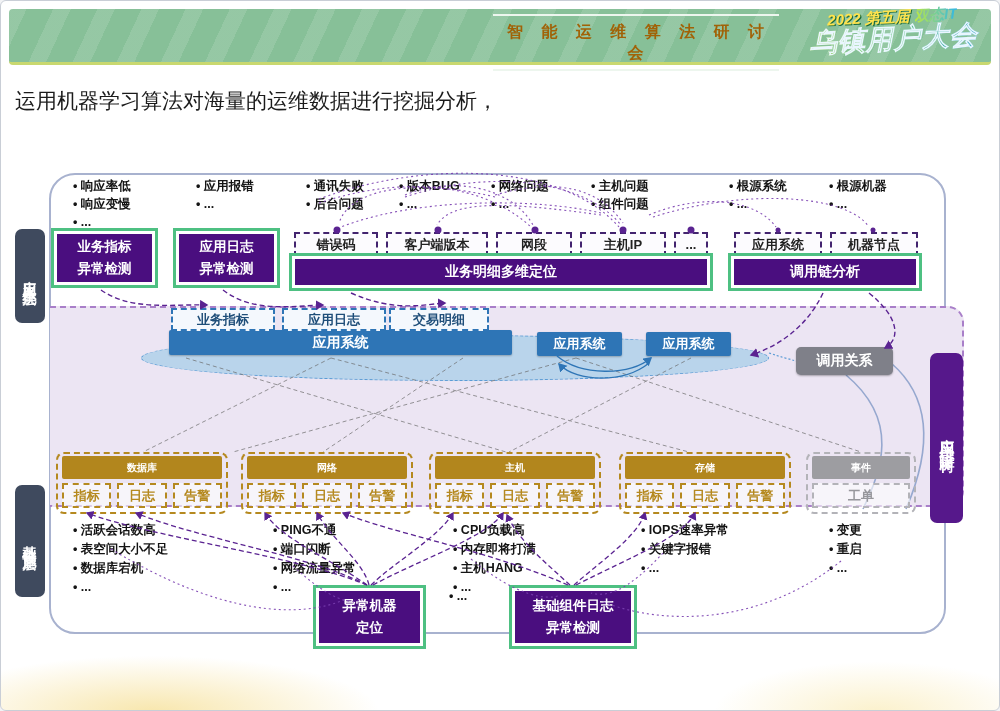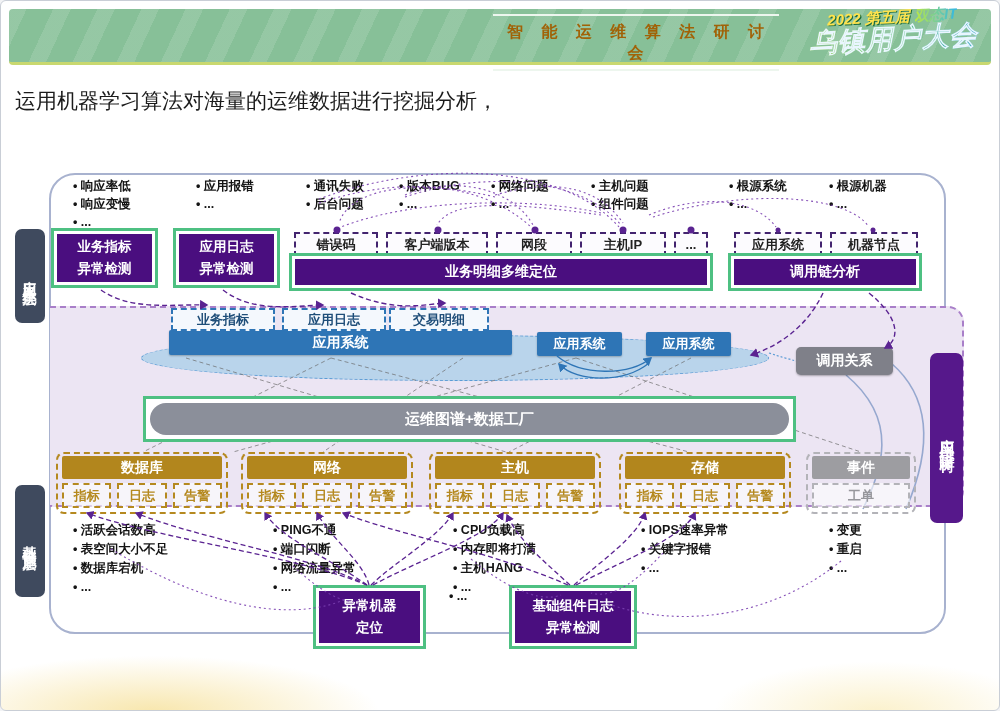--- a/index.html
+++ b/index.html
@@ -81,21 +81,21 @@
            justify-content:center;z-index:5;border-radius:2px;box-shadow:0 1px 2px rgba(0,0,0,.25);}
   .callrel{left:795px;top:346px;width:97px;height:28px;background:#7f8089;color:#fff;font-weight:bold;
            font-size:14px;border-radius:5px;display:flex;align-items:center;justify-content:center;z-index:6;
            box-shadow:0 1px 2px rgba(0,0,0,.3);}
   .graphframe{left:142px;top:395px;width:653px;height:46px;border:3px solid #4ec082;padding:4px;z-index:5;}
   .graybar{width:100%;height:100%;background:#8b8f9a;border-radius:16px;color:#fff;font-weight:bold;
            font-size:15px;display:flex;align-items:center;justify-content:center;}
 
   
   .isec{border:2px dashed #b5891f;border-radius:8px;padding:2px 4px 4px;z-index:6;}
-  .ihead{height:23px;background:#b2861d;border-radius:2px;color:#fff;font-weight:bold;font-size:14px;
+  .ihead{height:23px;background:#b2861d;border-radius:2px;color:#fff;font-weight:bold;font-size:10px;
          display:flex;align-items:center;justify-content:center;}
   .ichips{display:flex;gap:6px;margin-top:4px;}
   .ichip{flex:1;height:21px;border:2px dashed #b5891f;background:rgba(255,255,255,.6);color:#b5891f;
          font-weight:bold;font-size:13px;display:flex;align-items:center;justify-content:center;}
   .esec{border-color:#b3b3b8;}
   .ehead{background:#9d9da1;}
   .echip{border-color:#b3b3b8;color:#97979c;text-align:right;}
 
   svg.layer{position:absolute;left:0;top:0;pointer-events:none;}
   #svg-under{z-index:4;}
@@ -193,23 +193,20 @@
 
   <div class="abs ellipse"></div>
   <div class="abs chipb" style="left:170px;top:307px;width:104px;height:23px">业务指标</div>
   <div class="abs chipb" style="left:281px;top:307px;width:104px;height:23px">应用日志</div>
   <div class="abs chipb" style="left:388px;top:307px;width:100px;height:23px">交易明细</div>
   <div class="abs bluebar" style="left:168px;top:329px;width:343px;height:25px;font-size:14px">应用系统</div>
   <div class="abs bluebar" style="left:536px;top:331px;width:85px;height:24px;font-size:13px">应用系统</div>
   <div class="abs bluebar" style="left:645px;top:331px;width:85px;height:24px;font-size:13px">应用系统</div>
   <div class="abs callrel">调用关系</div>
 
-  <div class="abs gframe graphframe">
-    <div class="graybar">运维图谱+数据工厂</div>
-  </div>
 
   <div class="abs isec" style="left:55px;top:451px;width:172px">
     <div class="ihead">数据库</div>
     <div class="ichips">
       <div class="ichip">指标</div>
       <div class="ichip">日志</div>
       <div class="ichip">告警</div>
     </div>
   </div>
   <div class="abs isec" style="left:240px;top:451px;width:172px">

